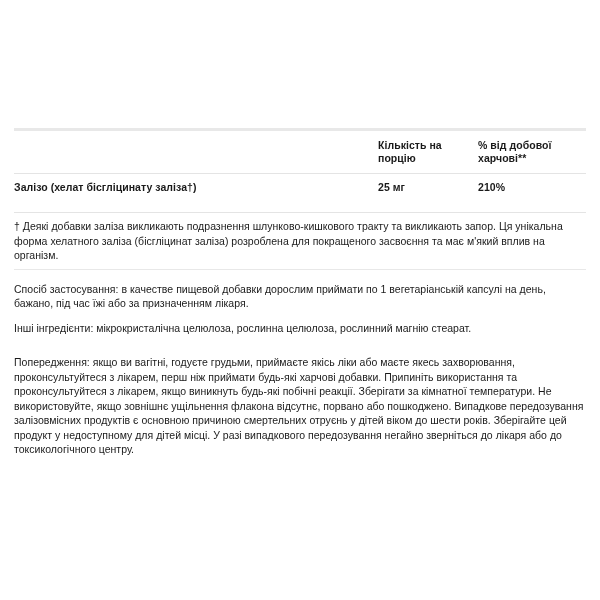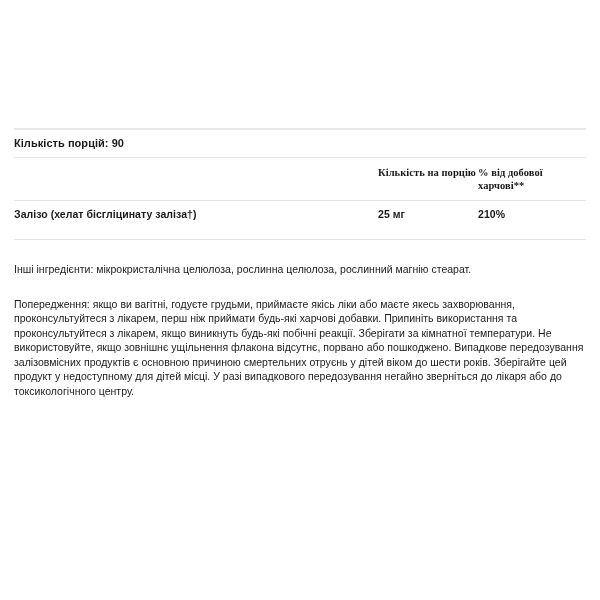--- a/index.html
+++ b/index.html
@@ -64,21 +64,21 @@
   }
   .facts td {
     text-align: left;
     vertical-align: top;
     font-size: 10.5px;
     font-weight: bold;
     line-height: 13px;
     padding: 7px 0 18px 0;
     letter-spacing: 0.05px;
   }
-  .facts tr.row-head th { border-bottom: 1px solid #e4e4e4; font-family: Liberation Serif, serif; }
+  .facts tr.row-head th { border-bottom: 1px solid #e4e4e4; }
   .facts tr.row-data td { border-bottom: 1px solid #e4e4e4; }
 
   
   .note {
     font-size: 10.5px;
     font-weight: normal;
     line-height: 14.5px;
     padding: 6px 0 6px 0;
     letter-spacing: 0.02px;
     color: #1a1a1a;
@@ -101,21 +101,20 @@
 
 <div class="page">
 
   <div class="spacer-top"></div>
 
   <div class="rule"></div>
 
 
   <div class="rule"></div>
 
-  <div class="meta-row">Кількість порцій: 90</div>
 
   <div class="rule"></div>
 
   <table class="facts">
     <colgroup>
       <col class="c-name">
       <col class="c-amt">
       <col class="c-dv">
     </colgroup>
     <thead>
@@ -127,24 +126,26 @@
     </thead>
     <tbody>
       <tr class="row-data">
         <td>Залізо (хелат бісгліцинату заліза†)</td>
         <td>25 мг</td>
         <td>210%</td>
       </tr>
     </tbody>
   </table>
 
+  <div class="note bordered">† Деякі добавки заліза викликають подразнення шлунково-кишкового тракту та викликають запор. Ця унікальна форма хелатного заліза (бісгліцинат заліза) розроблена для покращеного засвоєння та має м'який вплив на організм.</div>
 
 
   <div class="gap-12"></div>
 
+  <div class="para">Спосіб застосування: в качестве пищевой добавки дорослим приймати по 1 вегетаріанській капсулі на день, бажано, під час їжі або за призначенням лікаря.</div>
 
   <div class="gap-10"></div>
 
   <div class="para">Інші інгредієнти: мікрокристалічна целюлоза, рослинна целюлоза, рослинний магнію стеарат.</div>
 
   <div class="gap-10"></div>
 
 
   <div class="gap-10"></div>
 

